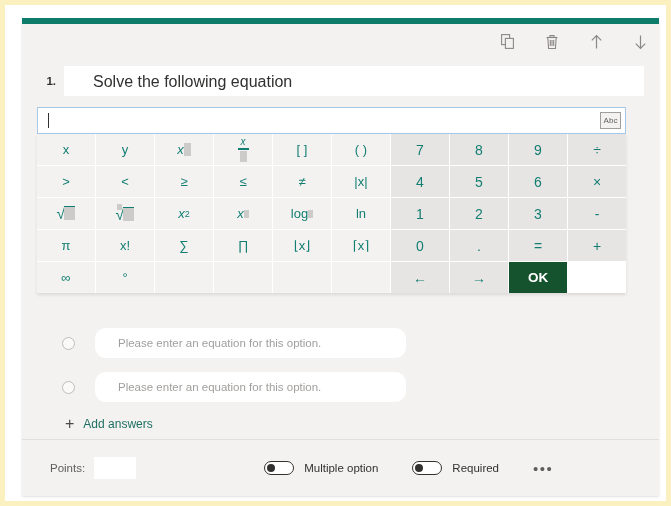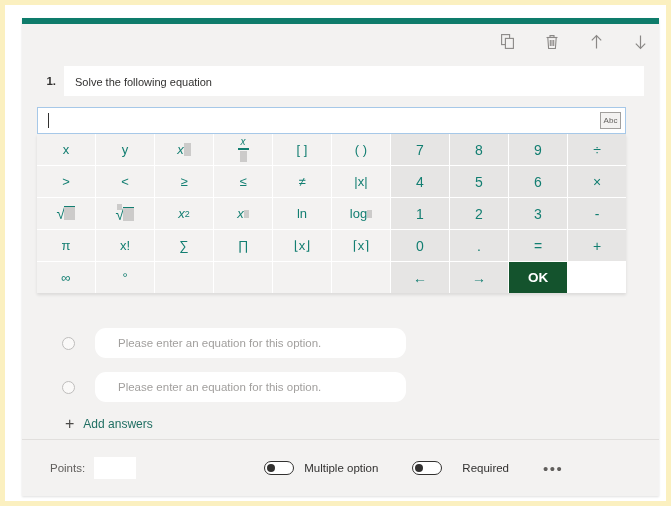--- a/index.html
+++ b/index.html
@@ -74,22 +74,22 @@
     padding-right: 8px;
     padding-top: 9px;
     box-sizing: border-box;
   }
   .q-title {
     flex: 1;
     margin-right: 15px;
     background: #ffffff;
     height: 30px;
     line-height: 30px;
-    padding-left: 10px;
-    font-size: 11px;
+    padding-left: 28px;
+    font-size: 16px;
     color: #323130;
     box-sizing: border-box;
     border: 1px solid transparent;
   }
 
   
   .eq-wrap {
     position: absolute;
     left: 15px;
     top: 89px;
@@ -278,21 +278,21 @@
     height: 22px;
     background: #ffffff;
     border: none;
     cursor: text;
   }
   .toggle-group {
     display: flex;
     align-items: center;
     margin-left: 128px;
   }
-  .toggle-group.second { margin-left: 34px; gap: 10px; }
+  .toggle-group.second { margin-left: 34px; }
   .toggle {
     width: 30px;
     height: 14px;
     border: 1px solid #323130;
     border-radius: 8px;
     background: #ffffff;
     position: relative;
     cursor: pointer;
     box-sizing: border-box;
   }
@@ -412,25 +412,25 @@
             </span>
           </div>
           <div class="key">
             <span class="sub">x</span>
             <span class="supbox">2</span>
           </div>
           <div class="key">
             <span class="sub">x</span>
             <span class="ph sm" style="vertical-align:top"></span>
           </div>
-          <div class="key">ln</div>
           <div class="key">
             <span>log</span>
             <span class="ph sm"></span>
           </div>
+          <div class="key">ln</div>
           <div class="key num">1</div>
           <div class="key num">2</div>
           <div class="key num">3</div>
           <div class="key num">-</div>
           <div class="key">π</div>
           <div class="key">x!</div>
           <div class="key">∑</div>
           <div class="key">∏</div>
           <div class="key">⌊x⌋</div>
           <div class="key">⌈x⌉</div>

